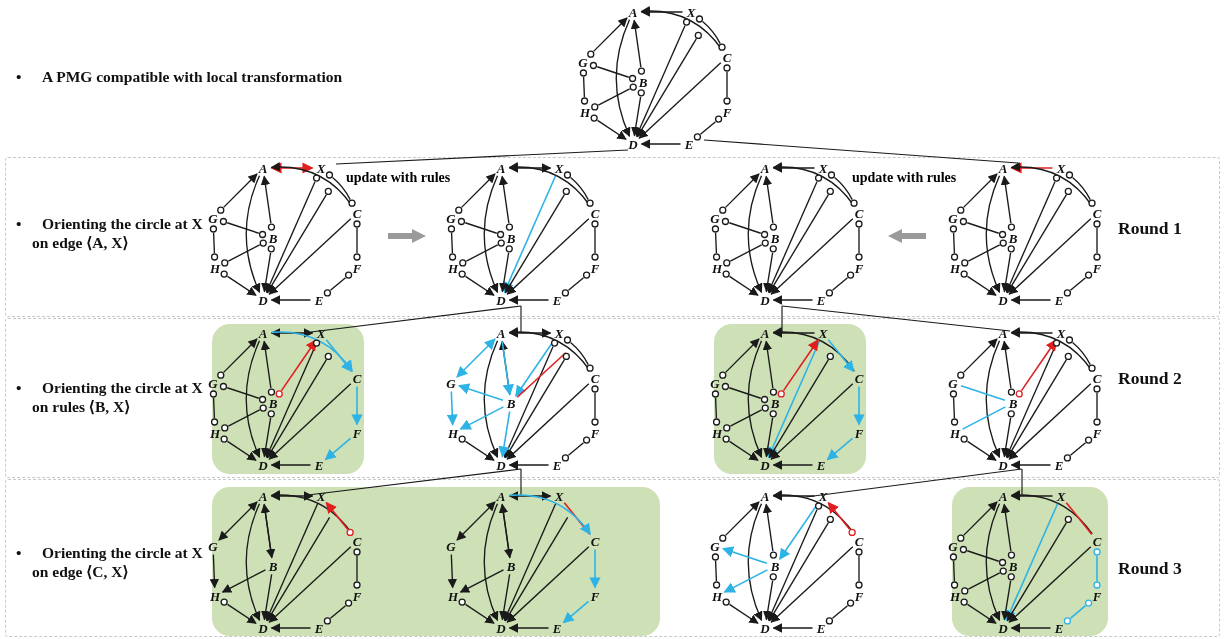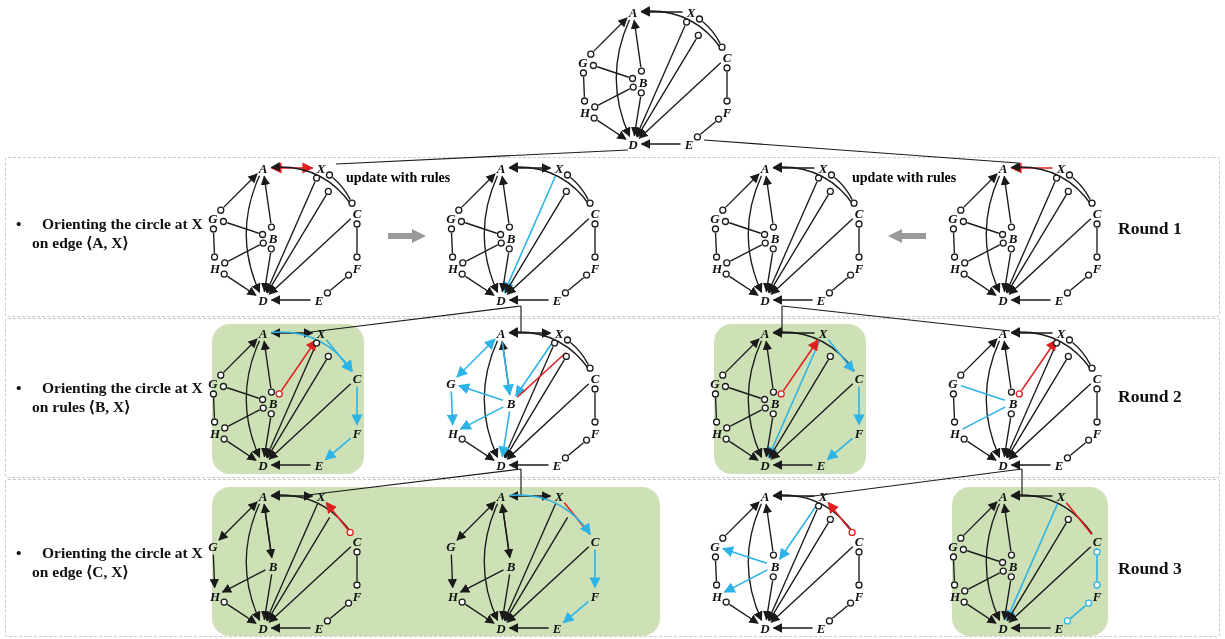--- a/index.html
+++ b/index.html
@@ -14,38 +14,41 @@
   .graph{position:absolute;overflow:visible;z-index:3;}
   .bullet{position:absolute;font-weight:bold;font-size:15.5px;line-height:19px;z-index:4;white-space:nowrap;}
   #b0{left:16px;top:67px;}
   #rb0{left:16px;top:214px;}
   #rb1{left:16px;top:378px;}
   #rb2{left:16px;top:543px;}
   .dot{display:inline-block;width:26px;}
   .l2{margin-left:16px;}
   .round-label{position:absolute;font-weight:bold;font-size:17.5px;z-index:4;}
   #round0{left:1118px;top:218px;}
-  #round1{left:1118px;top:386px;}
+  #round1{left:1118px;top:368px;}
   #round2{left:1118px;top:546px;margin-top:12px;}
   .upd{position:absolute;font-weight:bold;font-size:14px;color:#000000;z-index:4;white-space:nowrap;}
   #upd0{left:346px;top:170px;}
   #upd1{left:852px;top:170px;}
   .garrow{position:absolute;z-index:4;}
   .garrow polygon{fill:#9a9a9a;}
   #ga0{left:388px;top:228px;}
   #ga1{left:886px;top:228px;transform:scaleX(-1);}
 </style>
 </head>
 <body>
 
 <div id="canvas">
   <div class="row-box" id="rowbox0"></div>
   <div class="row-box" id="rowbox1"></div>
   <div class="row-box" id="rowbox2"></div>
 
+  <div class="bullet" id="b0">
+    <span class="dot">•</span><span>A PMG compatible with local transformation</span>
+  </div>
 
   <div class="bullet" id="rb0">
     <div class="l1"><span class="dot">•</span><span>Orienting the circle at X</span></div>
     <div class="l2">on edge ⟨A, X⟩</div>
   </div>
   <div class="bullet" id="rb1">
     <div class="l1"><span class="dot">•</span><span>Orienting the circle at X</span></div>
     <div class="l2">on rules ⟨B, X⟩</div>
   </div>
   <div class="bullet" id="rb2">

